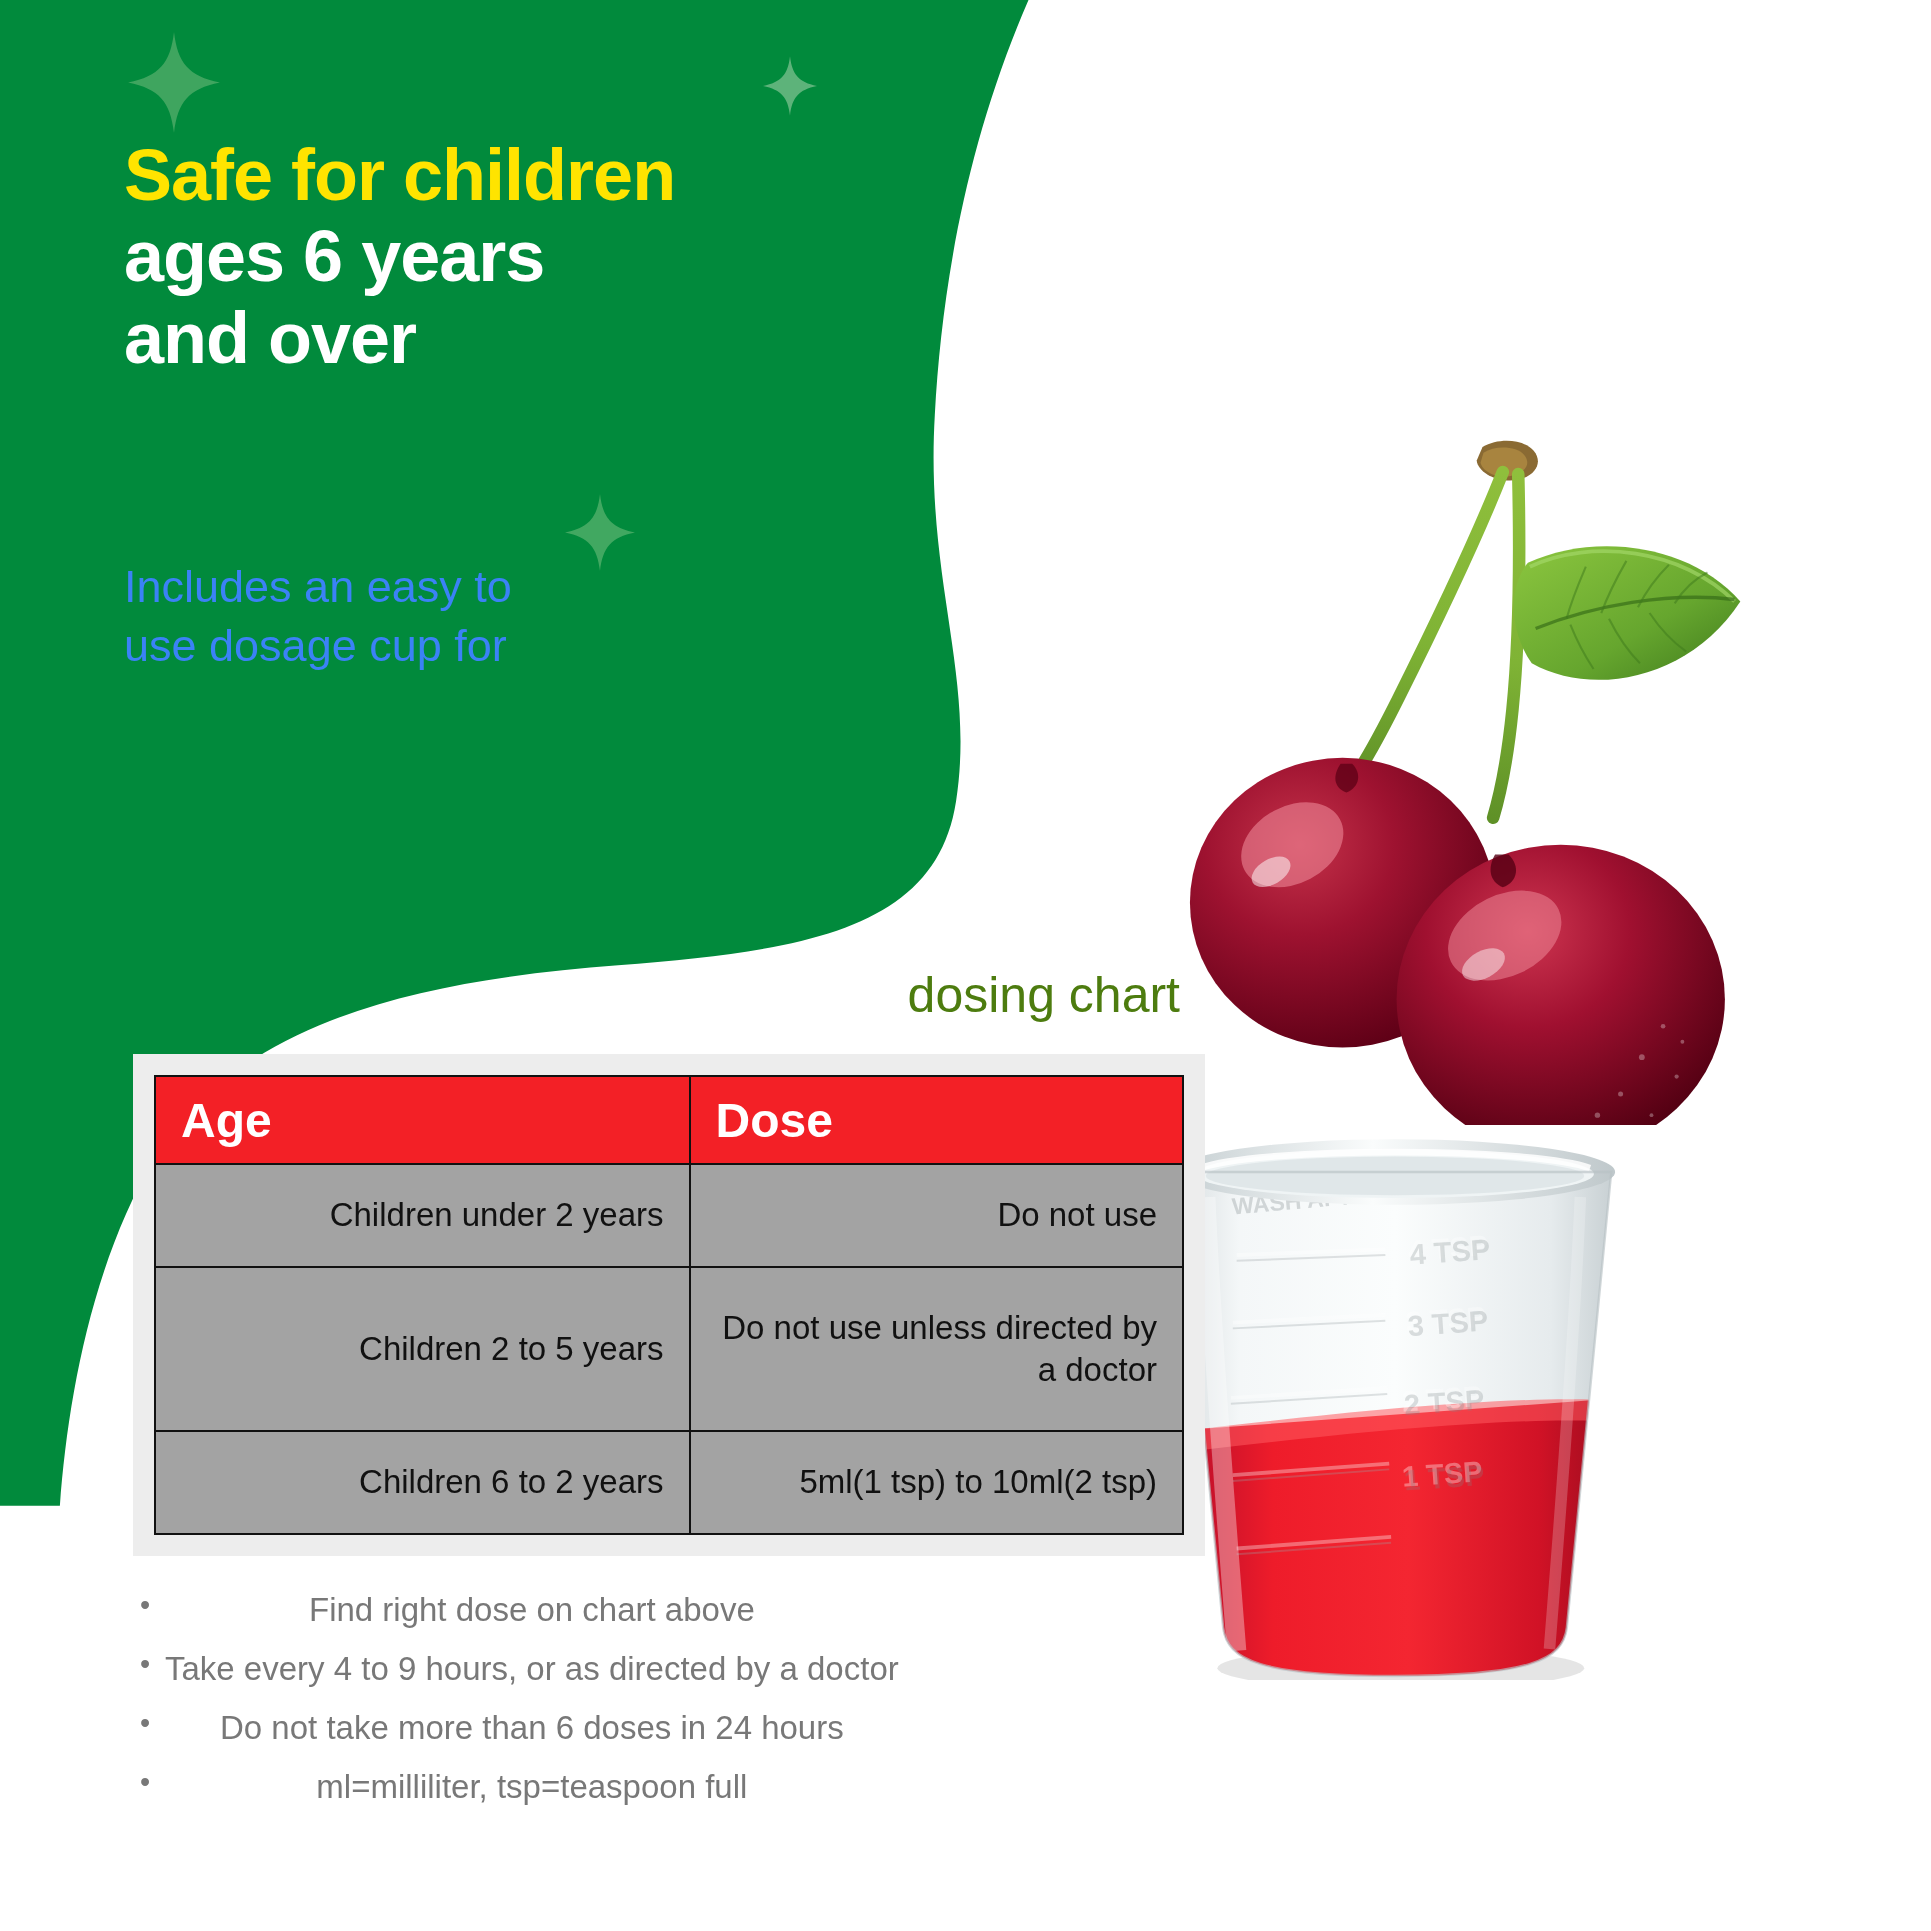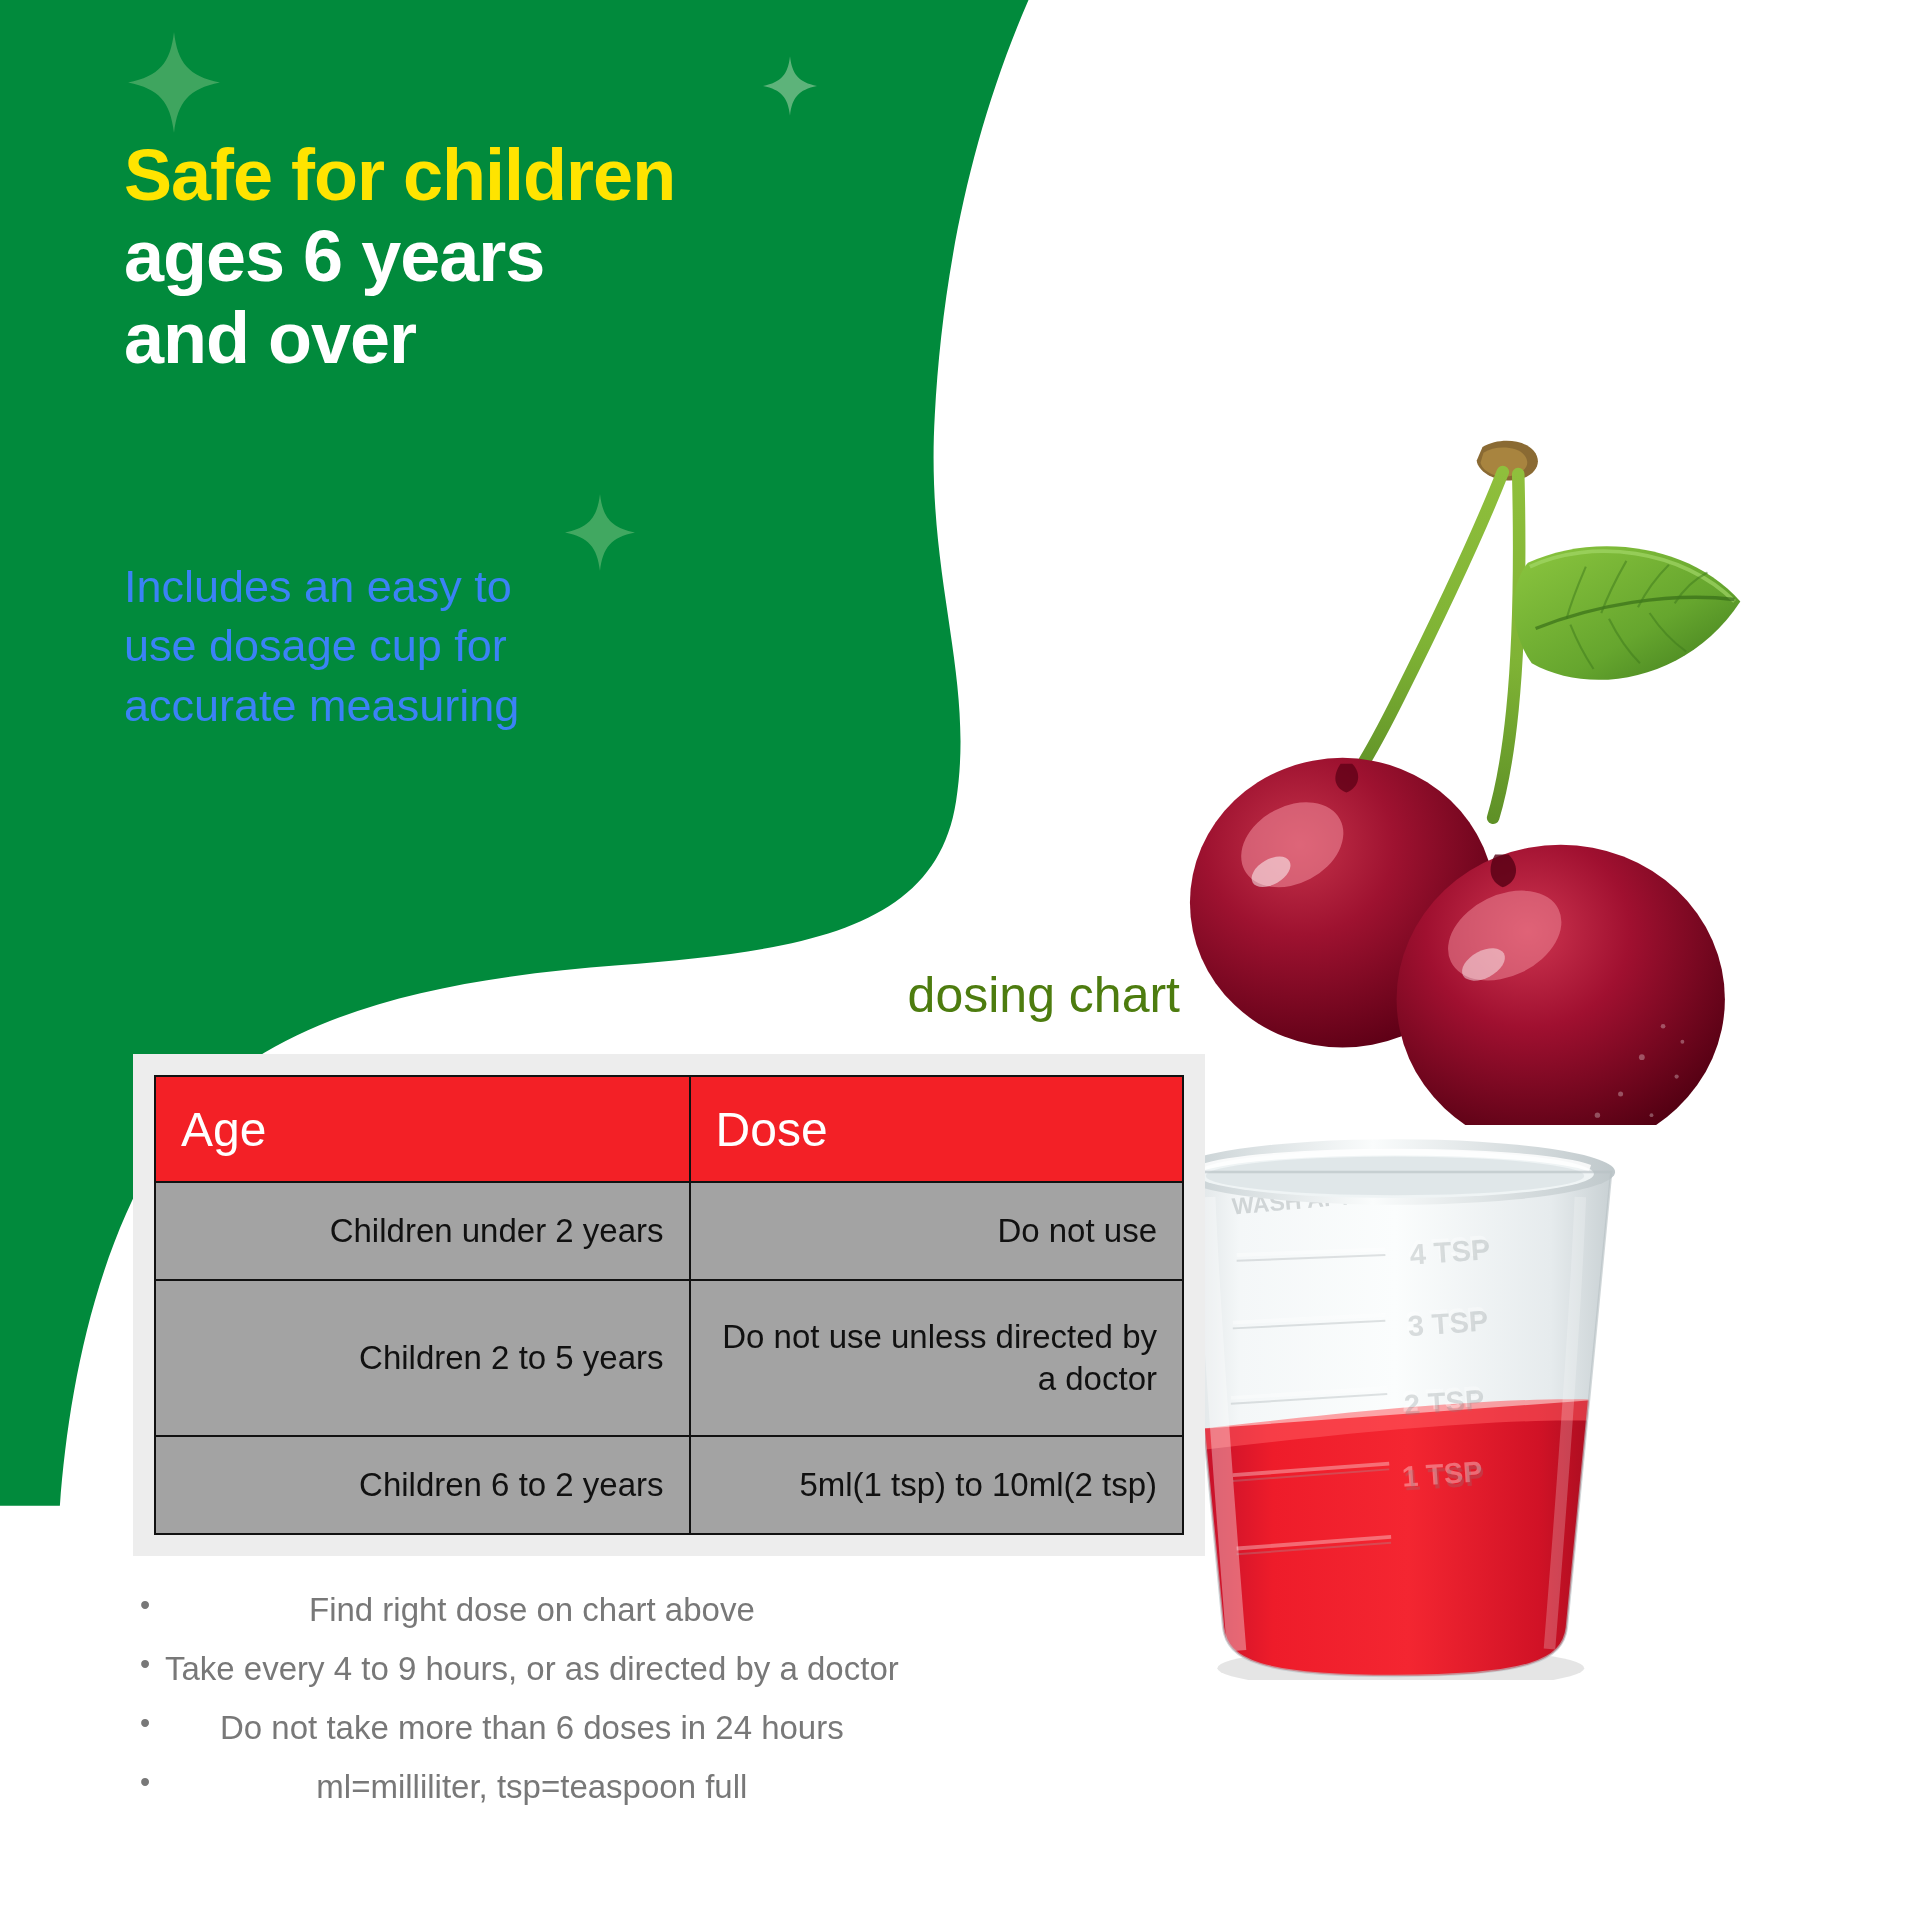--- a/index.html
+++ b/index.html
@@ -60,22 +60,22 @@
     table-layout:fixed;
   }
   #dose-table th, #dose-table td {
     border:2.9px solid #111;
     text-align:left;
     vertical-align:middle;
     padding:13.5px 25px;
   }
   #dose-table thead th {
     background:#F32026; color:#ffffff;
-    font-size:48px; font-weight:400;
-    height:106px; padding-top:5.8px; padding-bottom:5.8px;
+    font-size:48px; font-weight:700;
+    height:88px; padding-top:5.8px; padding-bottom:5.8px;
   }
   #dose-table tbody td {
     background:#a3a3a3; color:#111;
     font-size:33px; font-weight:400; line-height:1.28;text-align:right;
   }
   #dose-table col.c-age  { width:52%; }
   #dose-table col.c-dose { width:48%; }
 
   
   #notes {
@@ -118,21 +118,20 @@
 
 <h1 id="headline">
   <span class="hl-yellow">Safe for children</span>
   <span class="hl-white">ages 6 years</span>
   <span class="hl-white">and over</span>
 </h1>
 
 <p id="subhead">
   <span>Includes an easy to</span>
   <span>use dosage cup for</span>
-  <span>accurate measuring</span>
 </p>
 
 <svg id="cherries" viewBox="0 0 640 710">
   <defs>
     <radialGradient id="chA" cx="36%" cy="30%" r="74%">
       <stop offset="0%" stop-color="#C5324A"></stop>
       <stop offset="42%" stop-color="#9E1230"></stop>
       <stop offset="100%" stop-color="#5E0016"></stop>
     </radialGradient>
     <radialGradient id="chB" cx="40%" cy="28%" r="74%">

